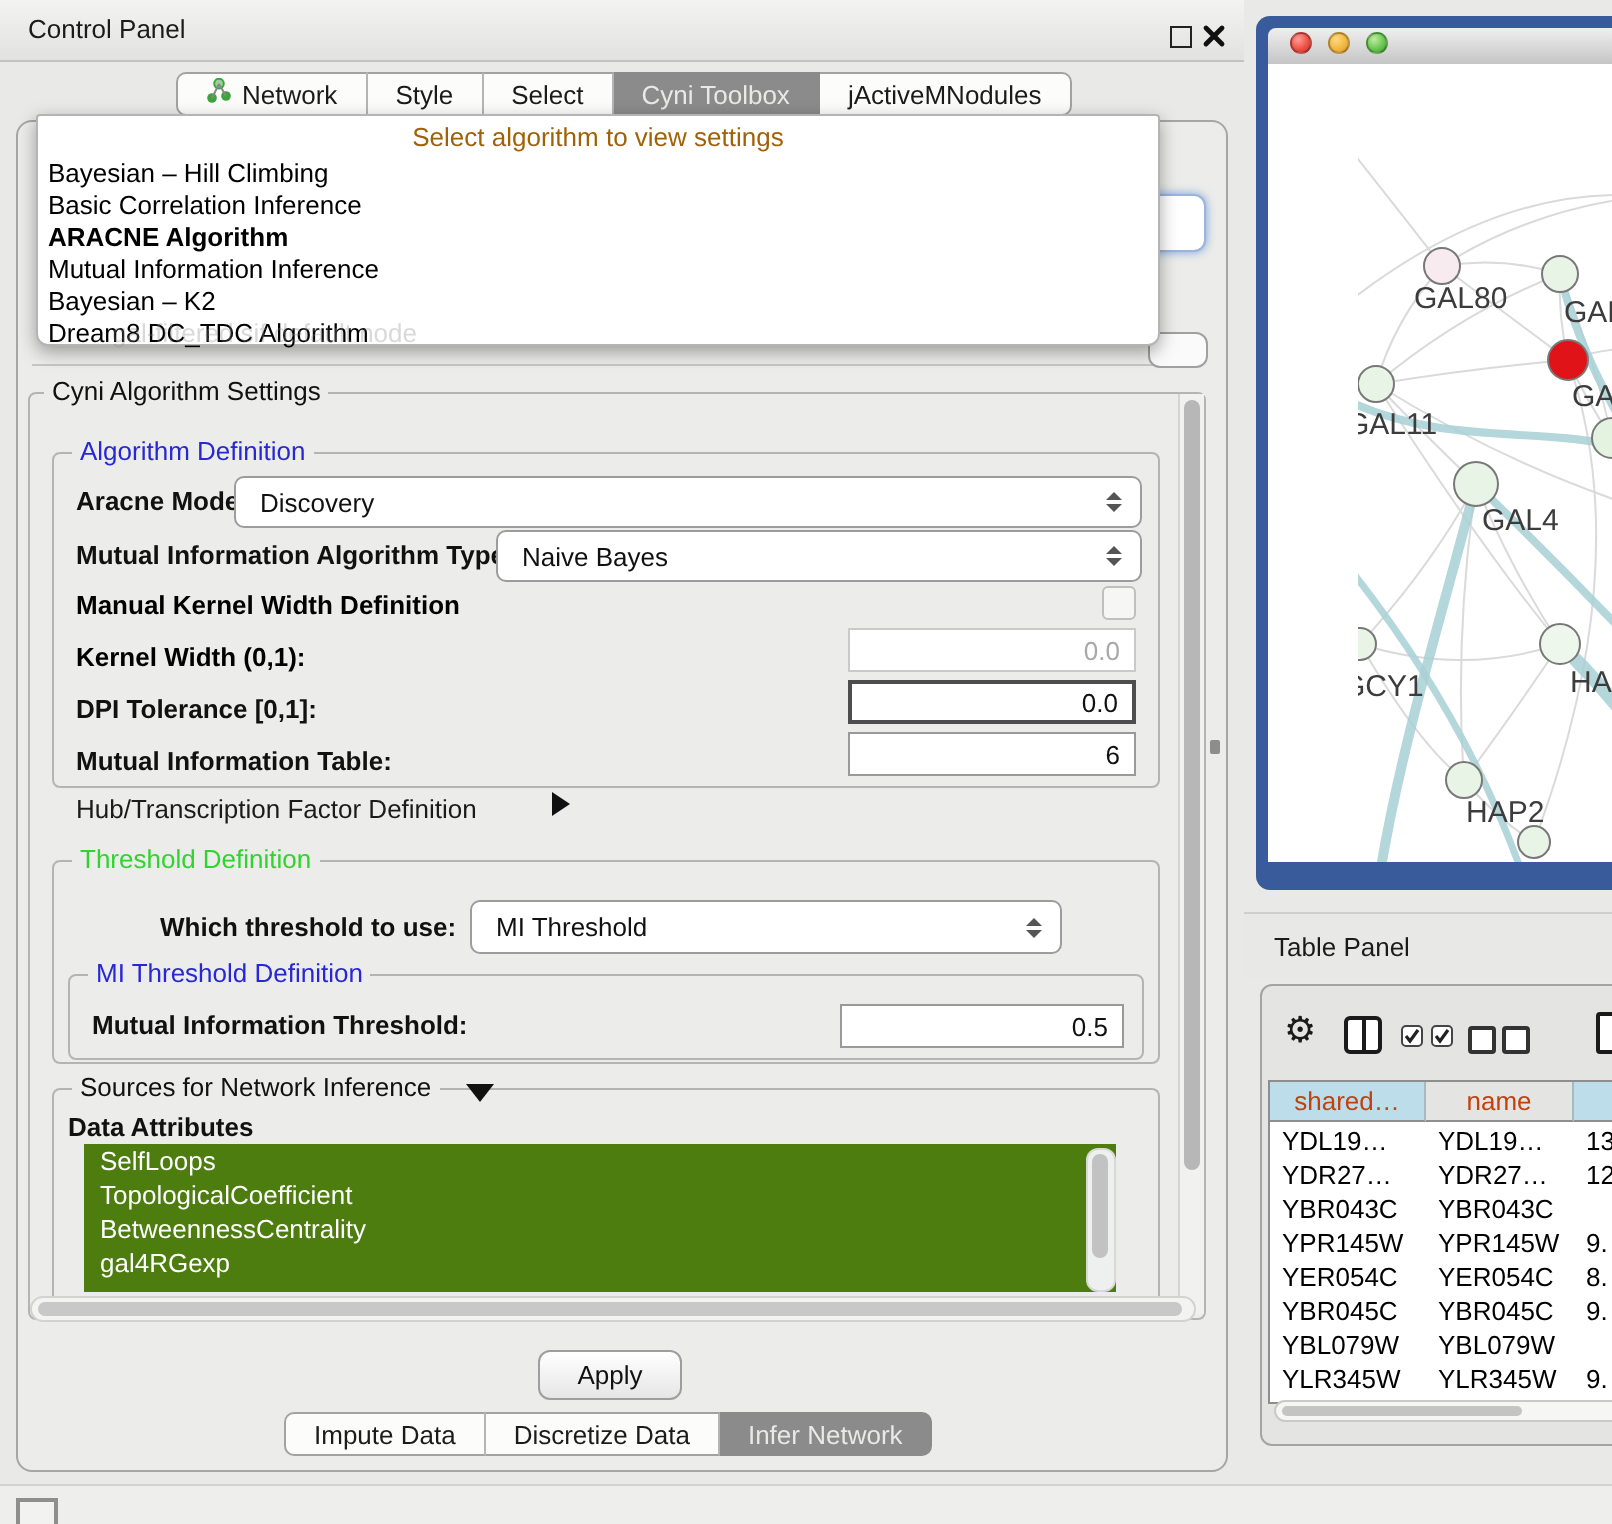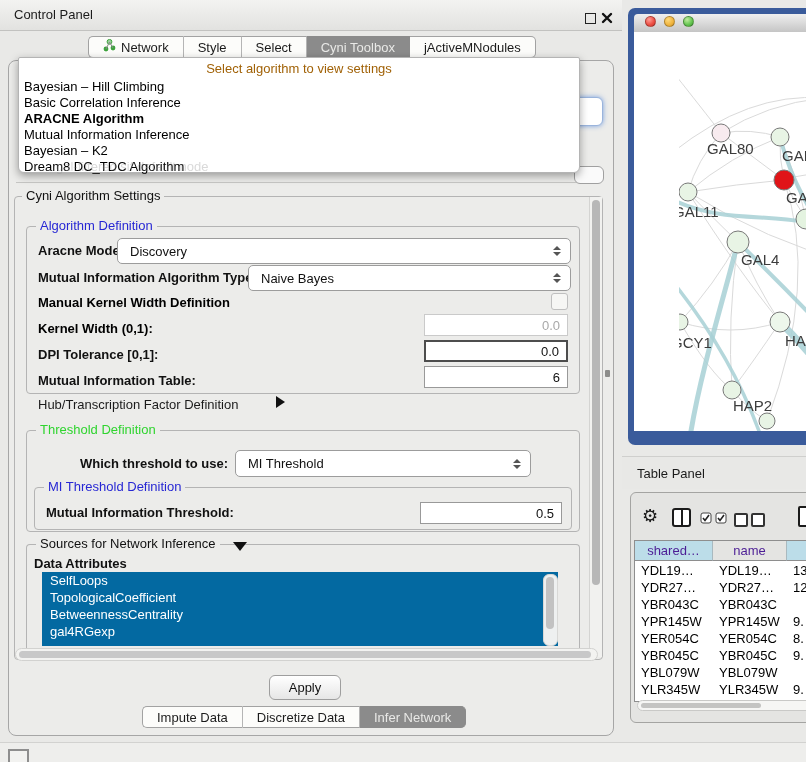--- a/index.html
+++ b/index.html
@@ -40,41 +40,41 @@
   #algo-popup .ph{position:absolute;left:0;top:3px;width:100%;text-align:center;font-size:13px;color:#a16207;}
   .popup-item{position:absolute;left:5px;font-size:13px;color:#000;line-height:16px;white-space:nowrap;}
   .popup-item.bold{font-weight:bold;}
   #ghost-text{left:56px;top:159px;font-size:13px;color:#8a8a8a;opacity:.32;z-index:40;white-space:nowrap;}
   .combo-fragment{position:absolute;background:#fff;border:1px solid #a0a0a0;border-radius:6px;z-index:5;}
   
   .vsb-track{position:absolute;background:#f1f1ef;border-left:1px solid #d4d4d2;}
   .sb-thumb{position:absolute;background:#b7b7b7;border-radius:4px;}
   .hsb{position:absolute;background:#f3f3f1;border:1px solid #d2d2d0;border-radius:7px;}
   
-  #attr-list{left:42px;top:572px;width:516px;height:74px;background:#0369a1;overflow:hidden;}
+  #attr-list{left:42px;top:572px;width:516px;height:74px;background:#4d7c0f;overflow:hidden;}
   .attr-item{font-size:13px;color:#fff;line-height:17px;padding-left:8px;white-space:nowrap;}
   
   #apply-btn{left:269px;top:675px;width:70px;height:23px;border:1px solid #9e9e9e;border-radius:6px;
              background:linear-gradient(#ffffff,#e6e6e6);font-size:13px;color:#111;
              display:flex;align-items:center;justify-content:center;}
   
   #net-frame{left:628px;top:8px;width:178px;height:437px;background:#3a5b9b;border-radius:7px 0 0 7px;}
   #net-titlebar{left:634px;top:14px;width:172px;height:18px;background:linear-gradient(#efefef,#c5c5c5);
                 border-bottom:1px solid #979797;border-radius:4px 0 0 0;}
   .light{position:absolute;top:16px;width:11px;height:11px;border-radius:50%;border:1px solid rgba(0,0,0,.25);box-sizing:border-box;}
   #net-canvas{left:634px;top:32px;width:172px;height:399px;background:#fff;overflow:hidden;padding-left:45px;}
   .edge-thin{fill:none;stroke:#dadada;stroke-width:1;}
   .edge-thick{fill:none;stroke:#a7d0d5;stroke-linecap:round;opacity:.85;}
   .node-label{font:15px "Liberation Sans",sans-serif;fill:#3c3c3c;}
   
   #tp-strip{left:622px;top:456px;width:184px;height:32px;background:#e8e8e6;border-top:1px solid #cfcfcd;}
   #tp-box{left:630px;top:492px;width:190px;height:229px;background:#e4e4e2;border:1px solid #a4a4a2;border-radius:6px;}
   #data-table{left:634px;top:540px;width:176px;height:162px;background:#fff;border:1px solid #8e8e8e;overflow:hidden;box-sizing:border-box;}
   .th-cell{position:absolute;top:0;height:20px;border-bottom:1px solid #8e8e8e;border-right:1px solid #a9b9bf;
-           font-size:13px;color:#4c1d95;display:flex;align-items:center;justify-content:center;box-sizing:border-box;}
+           font-size:13px;color:#c2410c;display:flex;align-items:center;justify-content:center;box-sizing:border-box;}
   .tr-row{position:absolute;left:0;width:100%;height:17px;}
   .td-cell{position:absolute;top:0;height:17px;line-height:17px;font-size:13px;color:#000;padding-left:6px;white-space:nowrap;overflow:hidden;}
   .chk-pair{display:flex;gap:3px;position:absolute;}
   .box-unchk{width:10px;height:10px;border:2px solid #333;border-radius:2px;background:#fff;}
   .gear{font-family:"DejaVu Sans",sans-serif;font-size:18px;color:#1a1a1a;line-height:18px;}
 </style>
 </head>
 <body>
 
 <div id="root">

